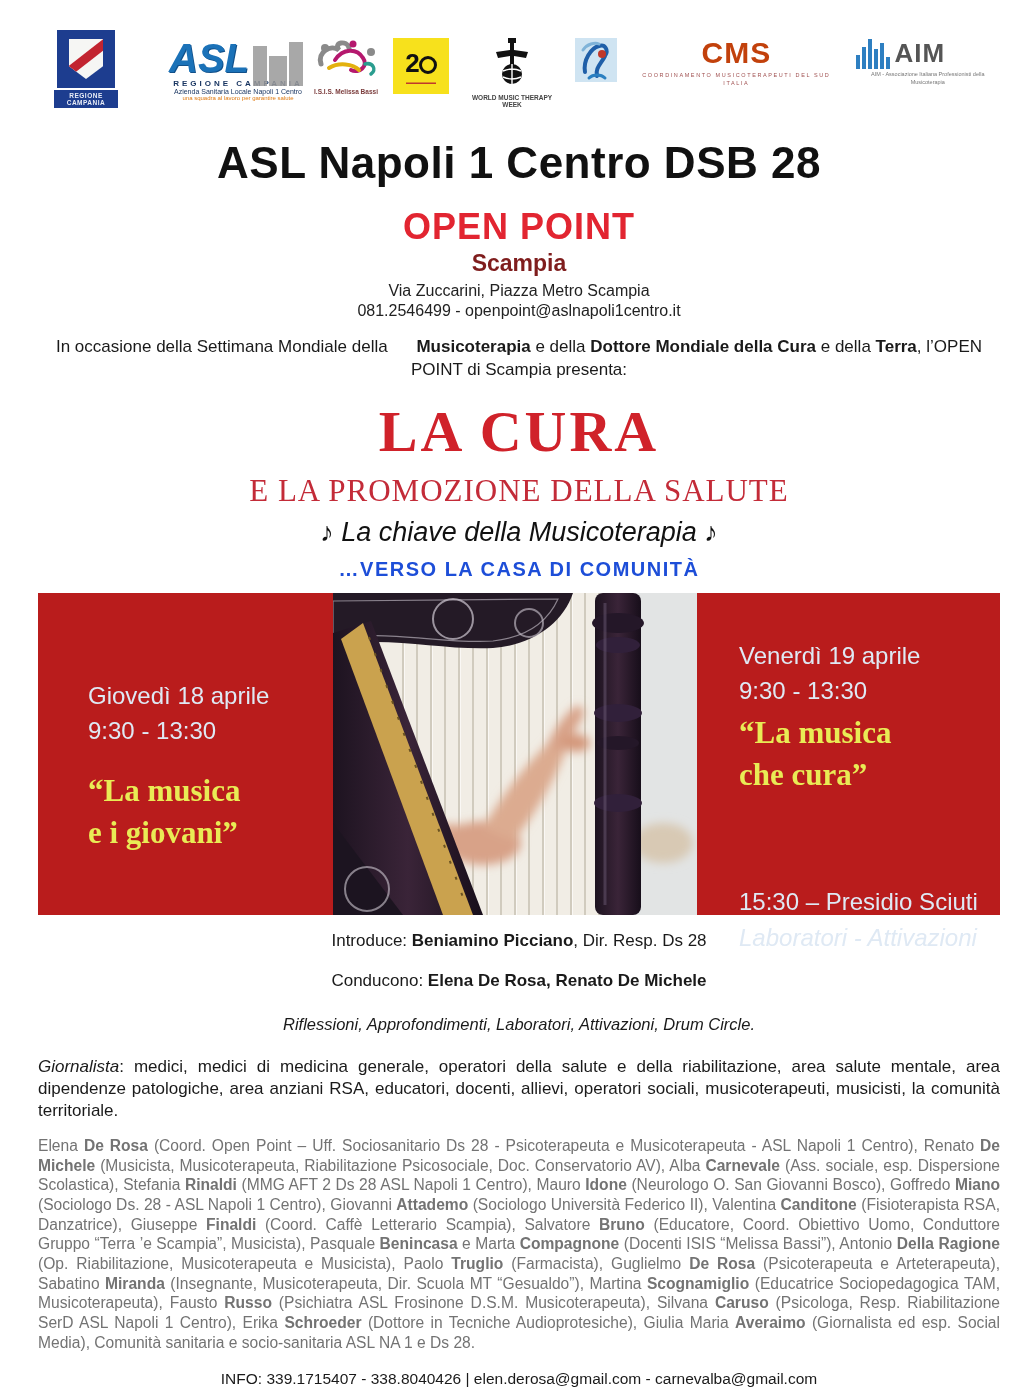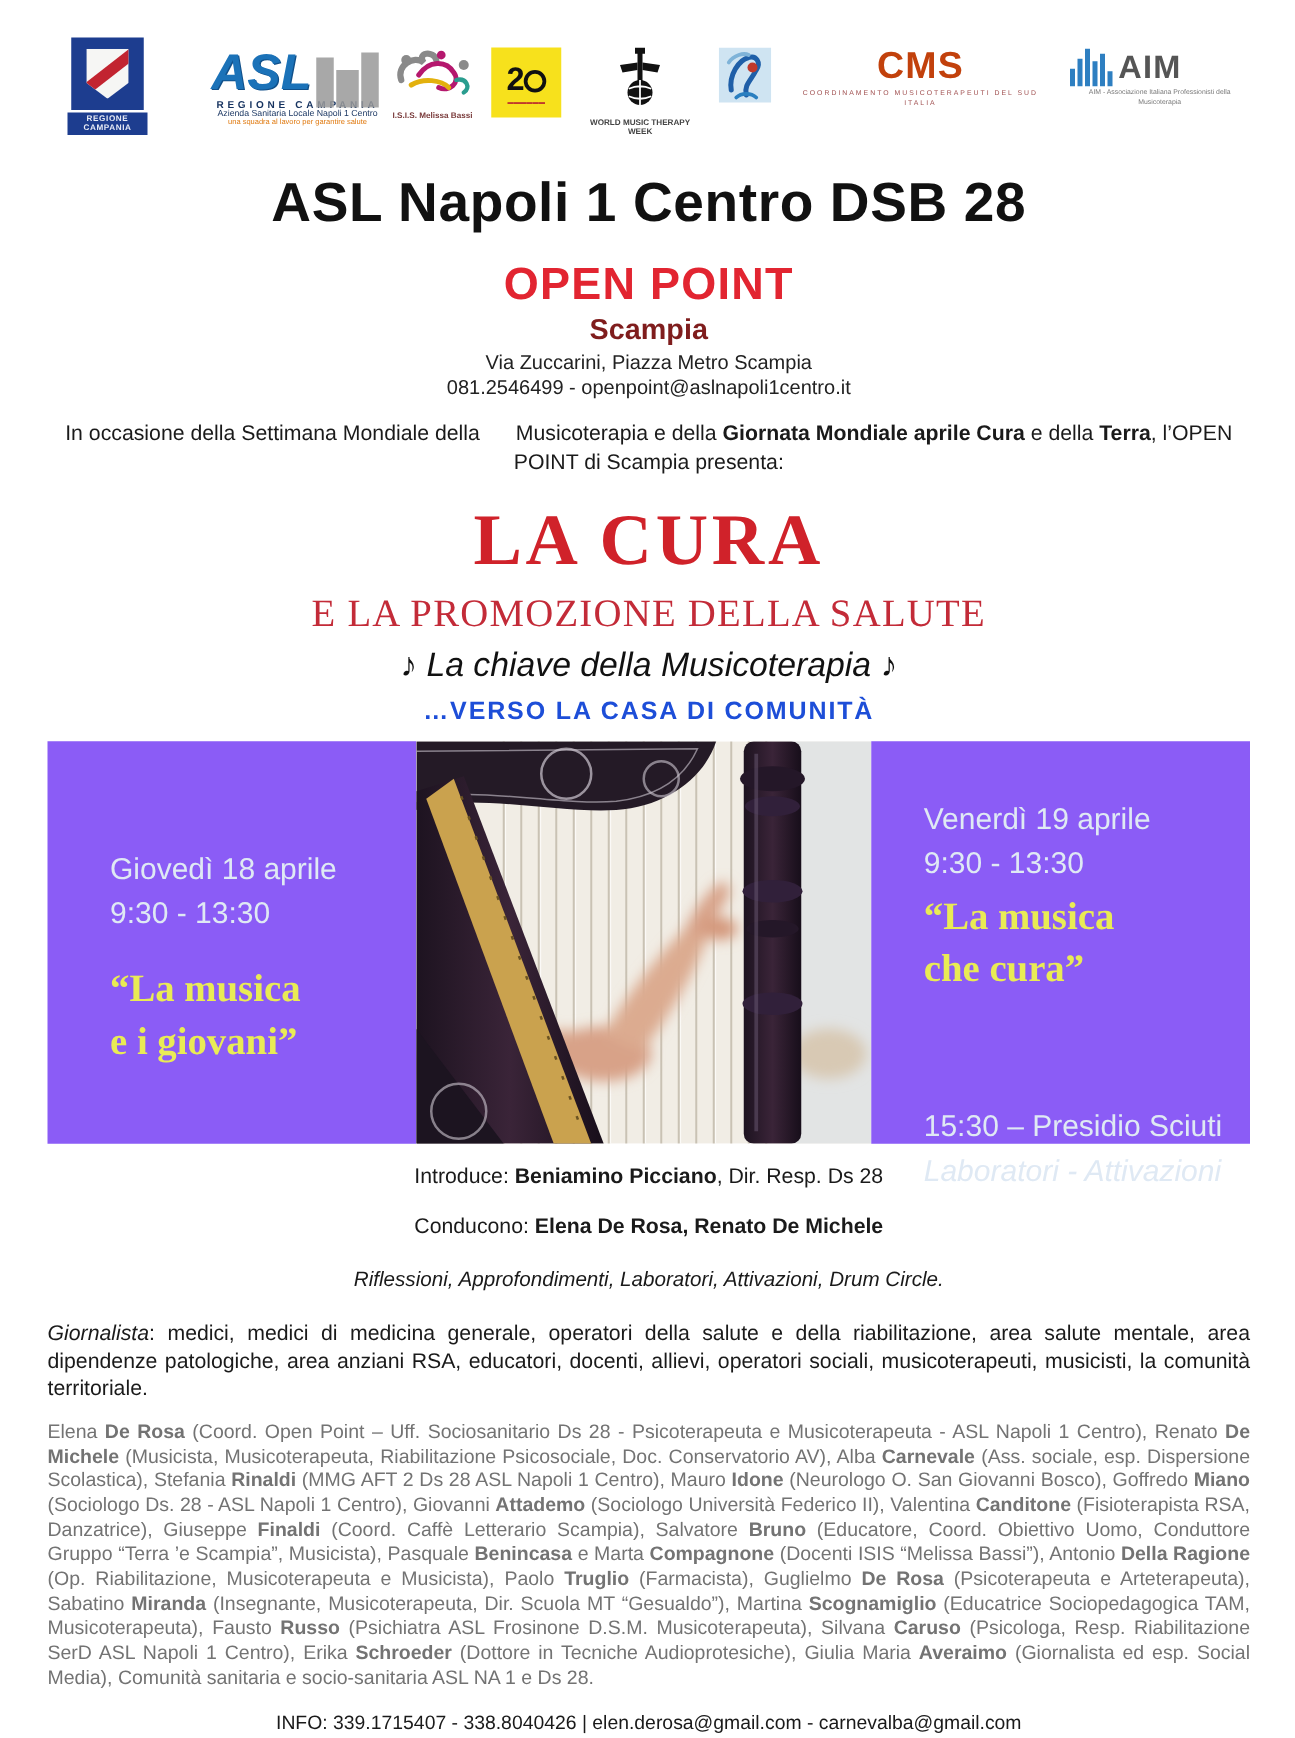--- a/index.html
+++ b/index.html
@@ -53,21 +53,21 @@
 
   .intro { text-align:center; font-size:17px; line-height:1.35; margin-top:16px; color:#1a1a1a; }
 
   .la-cura { text-align:center; font-family:"Liberation Serif", serif; font-weight:bold; font-size:58px; color:#d0222a; letter-spacing:3px; margin-top:16px; }
   .promozione { text-align:center; font-family:"Liberation Serif", serif; font-size:31px; color:#c32b38; letter-spacing:1px; margin-top:8px; }
   .chiave { text-align:center; font-size:27px; font-style:italic; color:#111; margin-top:8px; }
   .verso { text-align:center; font-size:20px; font-weight:bold; color:#1d4ed8; letter-spacing:1.5px; margin-top:10px; }
 
   
   .banner { display:flex; width:962px; height:322px; margin-top:12px; }
-  .panel { background:#8b5cf6; color:#eef3f9; }
+  .panel { background:#b91c1c; color:#eef3f9; }
   .panel-left { width:295px; padding:86px 10px 0 50px; }
   .panel-right { width:303px; padding:46px 10px 0 42px; }
   .p-date, .p-time { font-size:24px; line-height:1.45; color:#dfe9f4; }
   .p-quote { font-family:"Liberation Serif", serif; font-weight:bold; font-size:31px; line-height:1.35; color:#e9eb55; }
   .panel-left .p-quote { margin-top:22px; }
   .panel-right .p-quote { margin-top:4px; }
   .p-extra { font-size:24px; color:#dfe9f4; margin-top:92px; }
   .p-extra2 { font-size:24px; font-style:italic; color:#dfe9f4; margin-top:8px; }
   .photo { width:364px; height:322px; position:relative; overflow:hidden; }
   .photo svg { display:block; }
@@ -175,21 +175,21 @@
       </div>
     </div>
   </div>
 
   <div class="title">ASL Napoli 1 Centro DSB 28</div>
   <div class="open-point">OPEN POINT</div>
   <div class="scampia">Scampia</div>
   <div class="address">Via Zuccarini, Piazza Metro Scampia</div>
   <div class="contact">081.2546499 - openpoint@aslnapoli1centro.it</div>
 
-  <div class="intro"><span>In occasione della Settimana Mondiale della </span><span style="font-weight: 400; padding-left: 24px;">Musicoterapia</span><span> e della </span><span style="font-weight: 700;">Giornata Mondiale aprile Cura</span><span> e della </span><span style="font-weight: 700;">Terra</span><span>, l’OPEN POINT di Scampia presenta:</span></div>
+  <div class="intro"><span>In occasione della Settimana Mondiale della </span><span style="font-weight: 700; padding-left: 24px;">Musicoterapia</span><span> e della </span><span style="font-weight: 700;">Dottore Mondiale della Cura</span><span> e della </span><span style="font-weight: 700;">Terra</span><span>, l’OPEN POINT di Scampia presenta:</span></div>
 
   <div class="la-cura">LA CURA</div>
   <div class="promozione">E LA PROMOZIONE DELLA SALUTE</div>
   <div class="chiave">♪ La chiave della Musicoterapia ♪</div>
   <div class="verso">…VERSO LA CASA DI COMUNITÀ</div>
 
   <div class="banner">
     <div class="panel panel-left">
       <div class="p-date">Giovedì 18 aprile</div>
       <div class="p-time">9:30 - 13:30</div>

